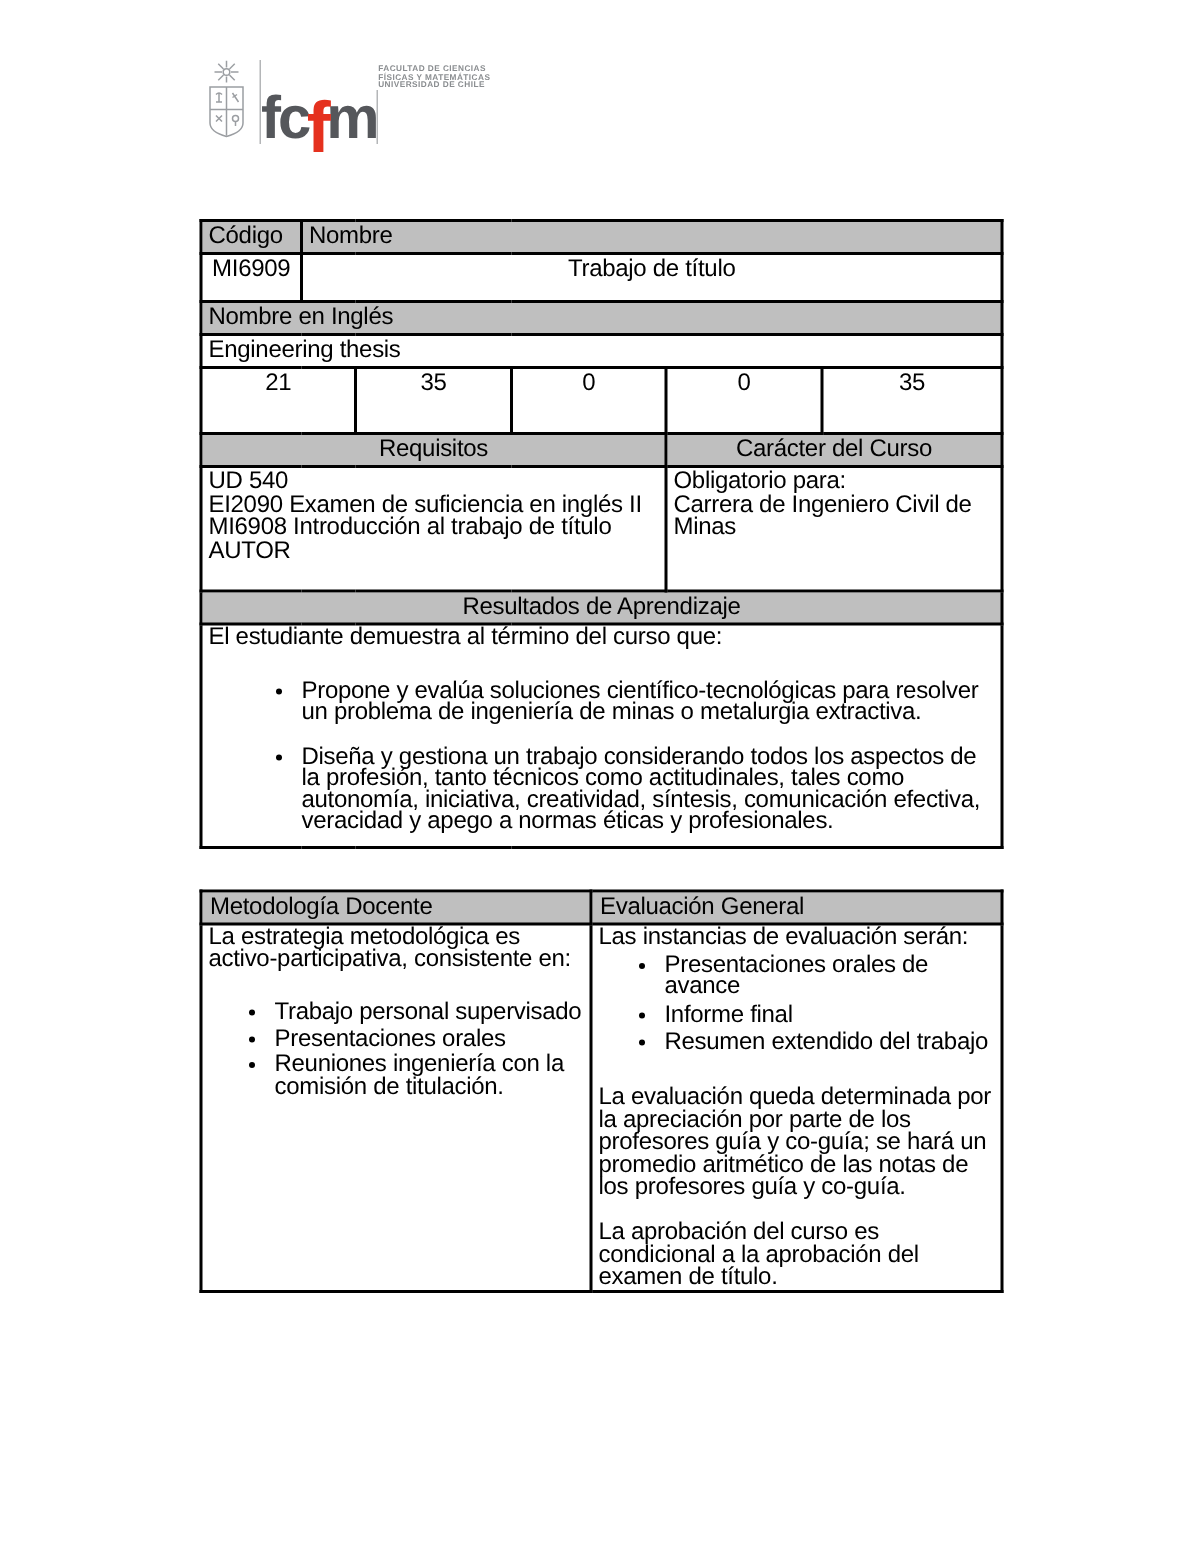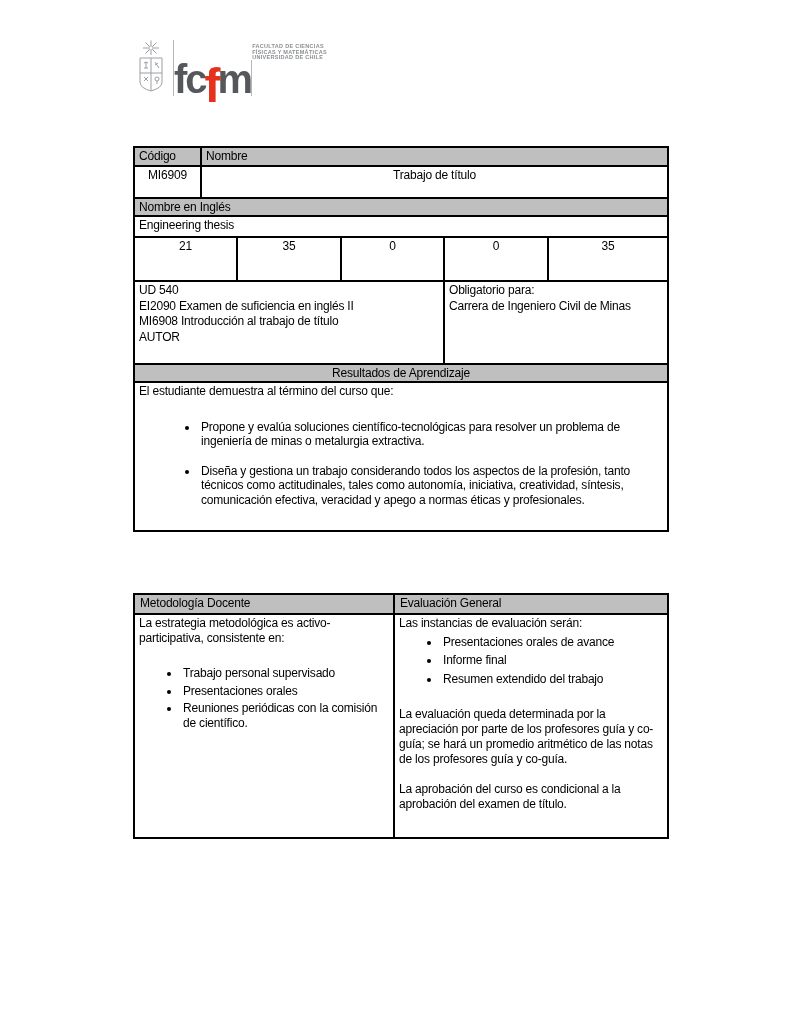--- a/index.html
+++ b/index.html
@@ -18,21 +18,21 @@
   .wm-gray{font-weight:bold;font-size:40px;line-height:34px;color:#55575b;letter-spacing:-2px;}
   .wm-red{font-weight:bold;font-size:48px;line-height:34px;color:#e5311e;letter-spacing:-2px;
           position:relative;top:7px;margin:0 -1px;}
   .fac{margin-top:4px;color:#8a8d90;font-size:5.5px;line-height:5.5px;letter-spacing:0.3px;font-weight:bold;}
   .fac div{white-space:nowrap;}
   
   .doc-title{position:absolute;top:115px;left:0;width:100%;text-align:center;
              font-weight:bold;font-size:12.5px;letter-spacing:-0.3px;}
   
   table.doc{position:absolute;left:133px;width:534px;border-collapse:collapse;table-layout:fixed;
-            font-size:12px;letter-spacing:-0.2px;}
+            font-size:16px;letter-spacing:-0.2px;}
   table.doc td,table.doc th{border:2px solid #000;vertical-align:top;padding:1px 4px;
             font-weight:normal;overflow:hidden;}
   .t1{top:146px;}
   .t2{top:593px;}
   .hdr{background:#bfbfbf;}
   .c{text-align:center;}
   .l{text-align:left;}
   .vm{vertical-align:middle;}
   .lines div{line-height:15.5px;}
   .cell-pad{padding:2px 5px;}
@@ -123,20 +123,24 @@
     <tr style="height:21px">
       <td class="l" colspan="6">Engineering thesis</td>
     </tr>
     <tr style="height:44px">
       <td class="c" colspan="2">21</td>
       <td class="c">35</td>
       <td class="c">0</td>
       <td class="c">0</td>
       <td class="c">35</td>
     </tr>
+    <tr style="height:15px">
+      <th class="hdr c" colspan="4">Requisitos</th>
+      <th class="hdr c" colspan="2">Carácter del Curso</th>
+    </tr>
     <tr style="height:83px">
       <td class="lines cell-pad" colspan="4">
         <div>UD 540</div>
         <div>EI2090 Examen de suficiencia en inglés II</div>
         <div>MI6908 Introducción al trabajo de título</div>
         <div>AUTOR</div>
       </td>
       <td class="lines cell-pad" colspan="2">
         <div>Obligatorio para:</div>
         <div>Carrera de Ingeniero Civil de Minas</div>
@@ -166,21 +170,21 @@
         <tr style="height:20px">
       <th class="hdr l" style="padding-left:5px">Metodología Docente</th>
       <th class="hdr l" style="padding-left:5px">Evaluación General</th>
     </tr>
     <tr style="height:224px">
       <td class="meth-cell">
         <div>La estrategia metodológica es activo-participativa, consistente en:</div>
         <ul class="meth">
           <li>Trabajo personal supervisado</li>
           <li>Presentaciones orales</li>
-          <li>Reuniones periódicas con la comisión de científico.</li>
+          <li>Reuniones ingeniería con la comisión de titulación.</li>
         </ul>
       </td>
       <td class="eval-cell">
         <div>Las instancias de evaluación serán:</div>
         <ul class="eval">
           <li>Presentaciones orales de avance</li>
           <li>Informe final</li>
           <li>Resumen extendido del trabajo</li>
         </ul>
         <p class="p1">La evaluación queda determinada por la apreciación por parte de los profesores guía y co-guía; se hará un promedio aritmético de las notas de los profesores guía y co-guía.</p>

